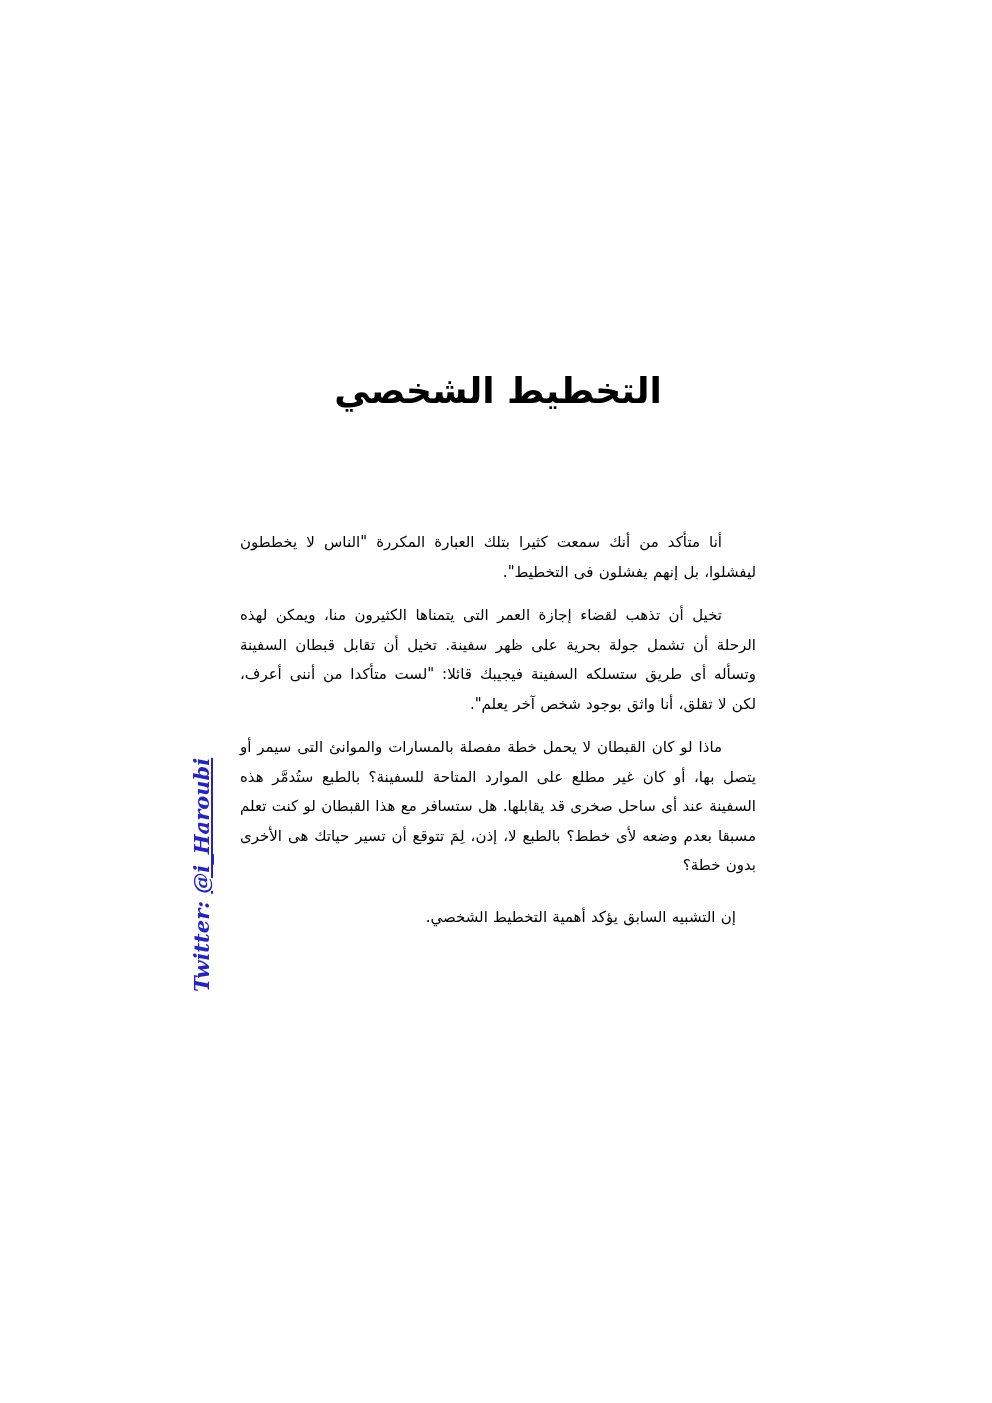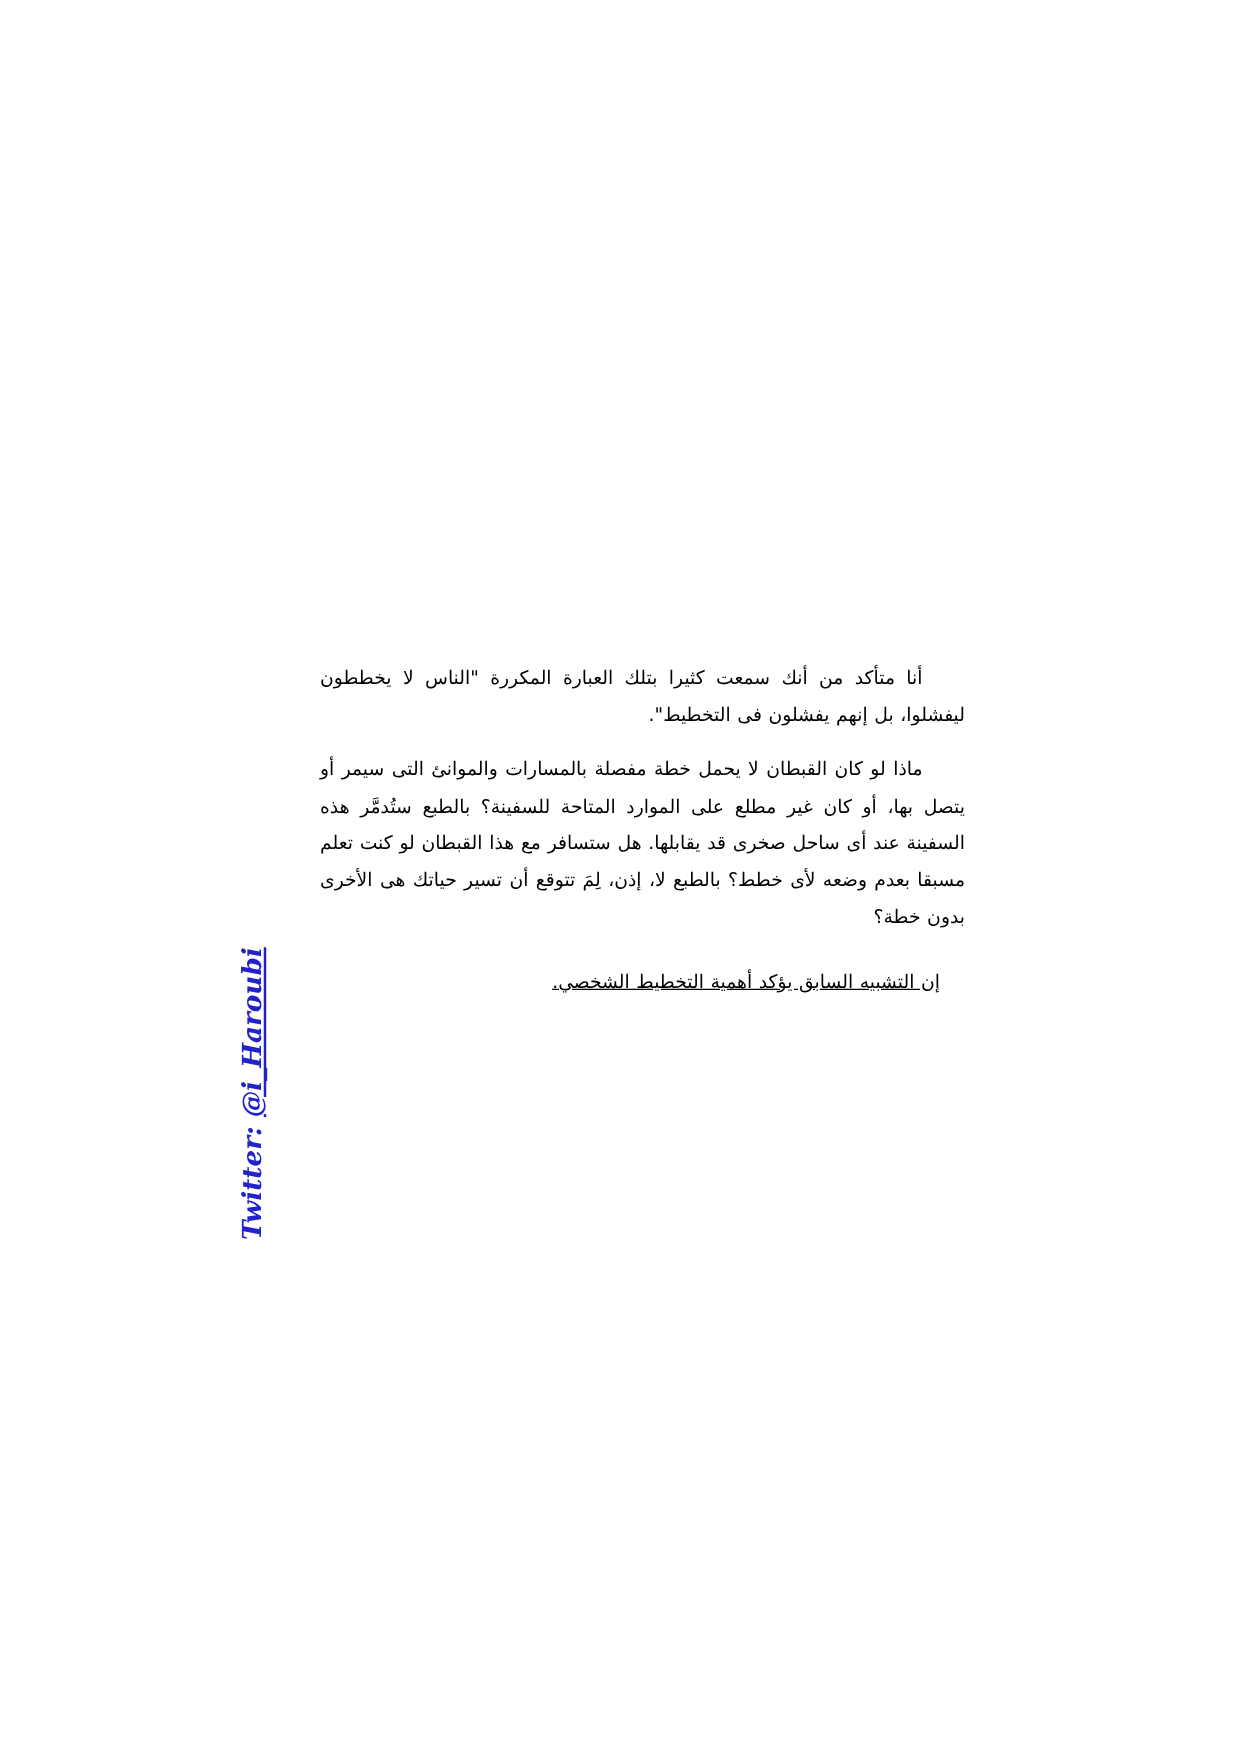--- a/index.html
+++ b/index.html
@@ -31,21 +31,21 @@
     font-size: 36px;
     line-height: 46px;
     color: #000000;
     letter-spacing: 0px;
     white-space: nowrap;
   }
 
   
   #body-column {
     position: absolute;
-    left: 256px;
+    left: 240px;
     top: 528px;
     width: 516px;
     direction: rtl;
     unicode-bidi: embed;
     text-align: justify;
     text-align-last: right;
     color: #000000;
     font-family: "DejaVu Sans", "Liberation Sans", sans-serif;
     font-size: 15px;
     line-height: 29.5px;
@@ -58,21 +58,21 @@
     word-spacing: 0.5px;
   }
   .para.indent {
     text-indent: 34px;
   }
 
   
   #p1 { margin-bottom: 14px; }
   #p2 { margin-bottom: 14px; }
   #p3 { margin-bottom: 22px; }
-  #p4 { margin-bottom: 26px; text-indent: 0; text-decoration: underline; }
+  #p4 { margin-bottom: 26px; text-indent: 0; }
   #p5 { margin-bottom: 0; }
 
   
   #p4 {
     text-align: right;
     padding-right: 0;
     text-indent: 20px;
   }
 
   
@@ -97,25 +97,27 @@
   }
   #watermark .wm-underline {
     text-decoration: underline;
   }
 </style>
 </head>
 <body>
 
 <div id="page">
 
+  <h1 id="doc-title">التخطيط الشخصي</h1>
 
   <div id="body-column">
 
     <p class="para indent" id="p1">أنا متأكد من أنك سمعت كثيرا بتلك العبارة المكررة "الناس لا يخططون ليفشلوا، بل إنهم يفشلون فى التخطيط".</p>
 
+    <p class="para indent" id="p2">تخيل أن تذهب لقضاء إجازة العمر التى يتمناها الكثيرون منا، ويمكن لهذه الرحلة أن تشمل جولة بحرية على ظهر سفينة. تخيل أن تقابل قبطان السفينة وتسأله أى طريق ستسلكه السفينة فيجيبك قائلا: "لست متأكدا من أننى أعرف، لكن لا تقلق، أنا واثق بوجود شخص آخر يعلم".</p>
 
     <p class="para indent" id="p3">ماذا لو كان القبطان لا يحمل خطة مفصلة بالمسارات والموانئ التى سيمر أو يتصل بها، أو كان غير مطلع على الموارد المتاحة للسفينة؟ بالطبع ستُدمَّر هذه السفينة عند أى ساحل صخرى قد يقابلها. هل ستسافر مع هذا القبطان لو كنت تعلم مسبقا بعدم وضعه لأى خطط؟ بالطبع لا، إذن، لِمَ تتوقع أن تسير حياتك هى الأخرى بدون خطة؟</p>
 
     <p class="para" id="p4">إن التشبيه السابق يؤكد أهمية التخطيط الشخصي.</p>
 
 
   </div>
 
   <div id="watermark"><span>Twitter: </span><span class="wm-underline">@i_Haroubi</span></div>
 

